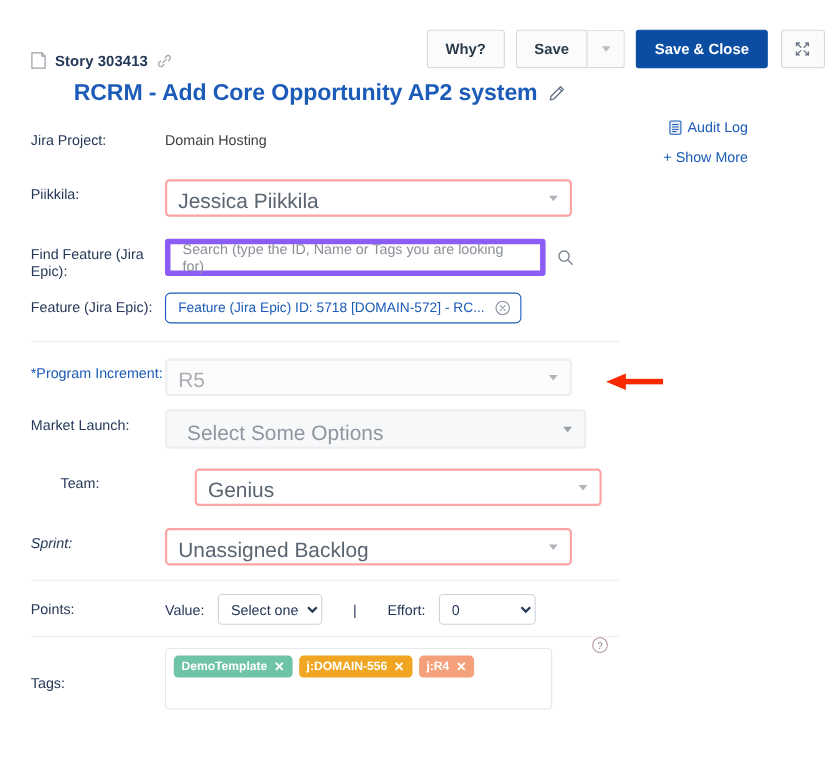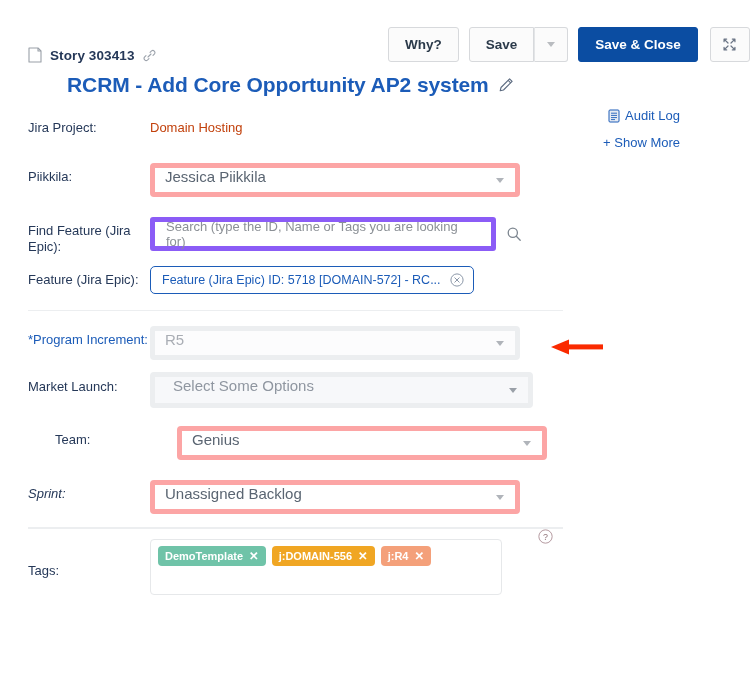--- a/index.html
+++ b/index.html
@@ -86,26 +86,26 @@
   .form { position: absolute; top: 118px; left: 0; width: 756px; }
   .row { position: relative; display: flex; align-items: flex-start; }
   .label {
     width: 150px; padding-left: 28px; flex: none;
     font-size: 13px; color: #253858; line-height: 16px;
     padding-top: 2px;
   }
   .label.req { color:#1c5cb8; }
   .field { flex: 1; }
 
-  .static-val { font-size: 13px; color:#c2410c; padding-top:2px; }
+  .static-val { font-size: 13px; color:#404040; padding-top:2px; }
 
   .ctl {
-    height: 34px; border: 5px solid #fca5a5; background: #fff;
-    border-radius: 4px; display: flex; align-items: flex-start;
-    padding: 0 10px; font-size: 15px; color:#5a6572;
+    height: 34px; border: 2px solid #fca5a5; background: #fff;
+    border-radius: 4px; display: flex; align-items: flex-end;
+    padding: 0 10px; font-size: 19px; color:#5a6572;
     position: relative; cursor: pointer;
   }
   .ctl .tri {
     position: absolute; right: 11px; top: 50%; margin-top:-2px;
     width:0;height:0;border-left:4px solid transparent;border-right:4px solid transparent;
     border-top:5px solid #b0b4ba;
   }
   .ctl.muted { background:#fcfcfd; color:#a9adb4; border-color:#eceef0; }
   .ctl.multi { background:#f7f8fa; border-color:#eceef0; height:36px; color:#8f96a0; }
   .ctl.multi .tri { border-top-color:#9aa0a8; }
@@ -316,20 +316,34 @@
       <div class="field" style="padding-top:5px;">
         <div class="ctl" style="width:370px;">
           <span>Unassigned Backlog</span>
           <span class="tri"></span>
         </div>
       </div>
     </div>
 
     <div class="divider"></div>
 
+    <div class="row" style="height:50px;padding-top:12px;">
+      <div class="label" style="padding-top:6px;">Points:</div>
+      <div class="field points-row">
+        <span class="sub-label" style="margin-right:12px;">Value:</span>
+        <select class="native-sel">
+          <option>Select one</option>
+        </select>
+        <span class="pipe" style="margin:0 28px;">|</span>
+        <span class="sub-label" style="margin-right:12px;">Effort:</span>
+        <select class="native-sel" style="width:88px;">
+          <option>0</option>
+        </select>
+      </div>
+    </div>
 
     <div class="divider"></div>
 
     <div class="row" style="height:80px;padding-top:10px;">
       <div class="label" style="padding-top:24px;">Tags:</div>
       <div class="field" style="position:relative;">
         <svg class="help-ico" viewBox="0 0 16 16">
           <circle cx="8" cy="8" r="7.1" fill="none" stroke="#b0939a" stroke-width="1"></circle>
           <text x="8" y="11.4" text-anchor="middle" font-family="Liberation Sans, sans-serif" font-size="9.5" fill="#8d7076">?</text>
         </svg>

